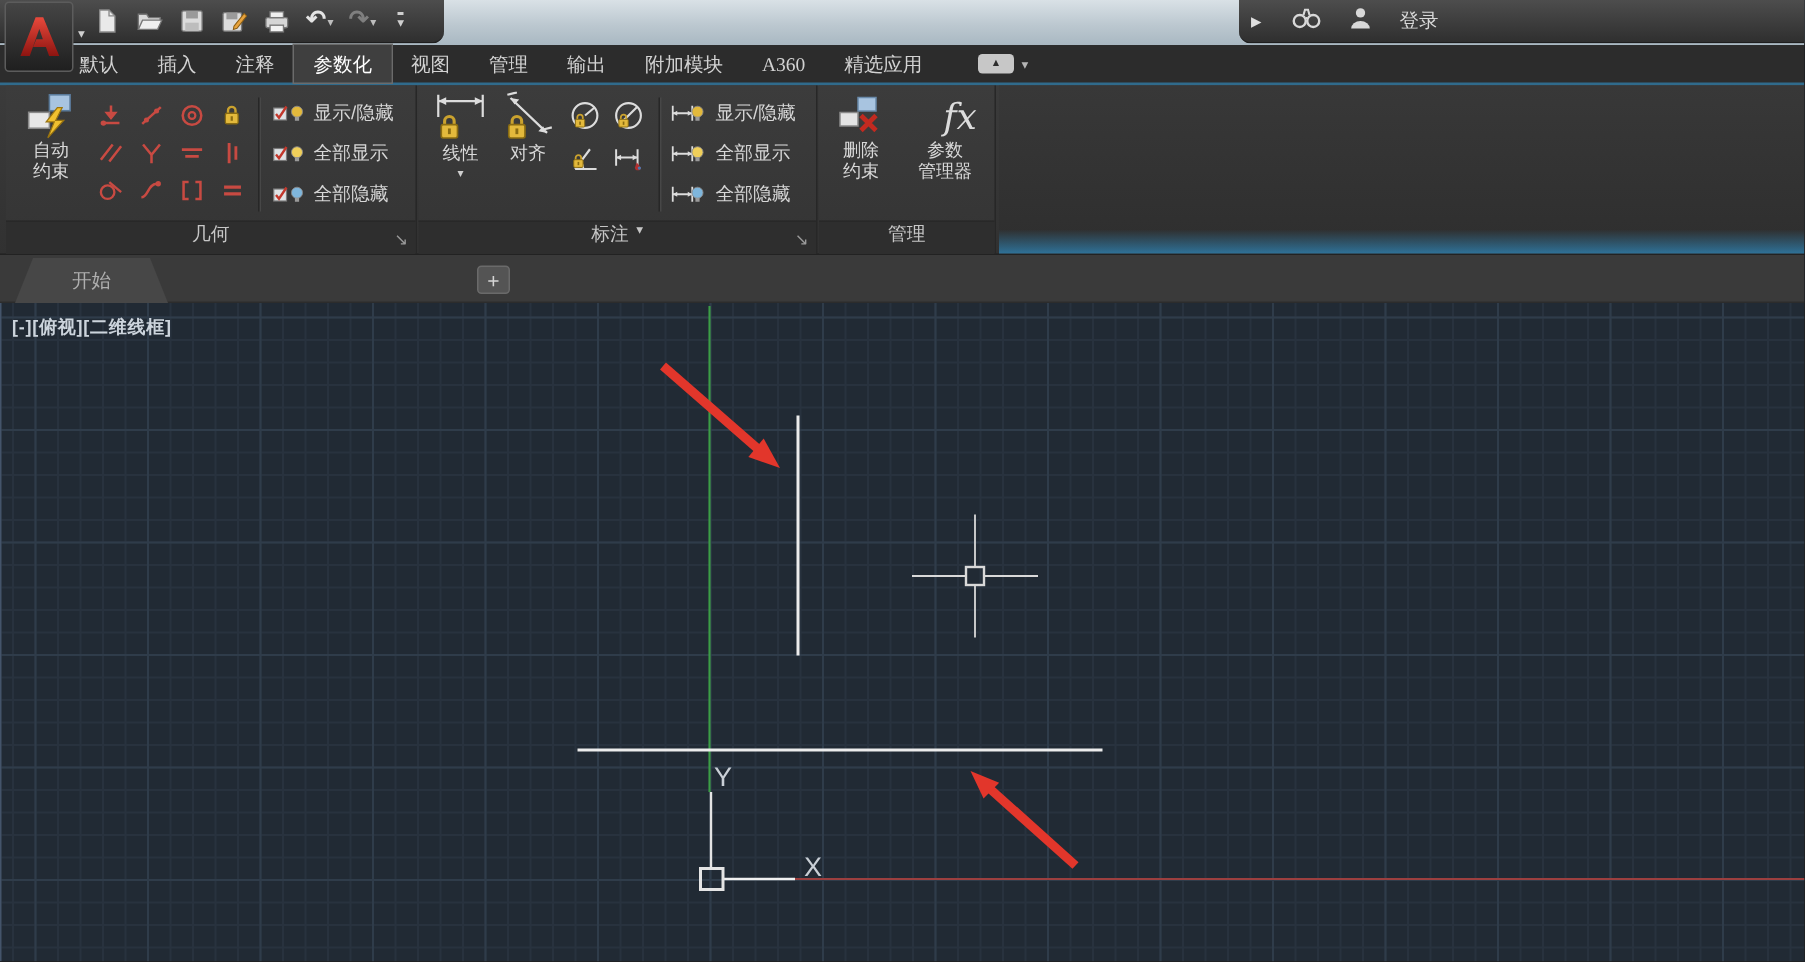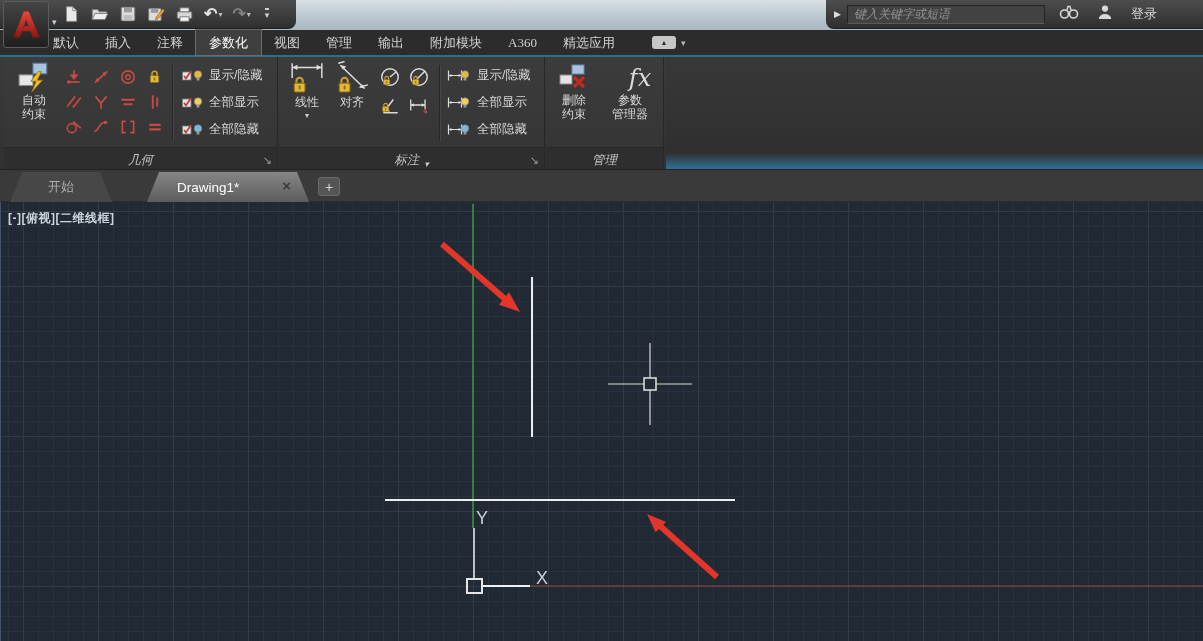--- a/index.html
+++ b/index.html
@@ -47,22 +47,22 @@
   .rtab.active { background:#3f3f3f; outline:1px solid #6b6b6b; color:#ffffff; }
   .ribbon-collapse { position:absolute; left:652px; top:6px; display:flex; align-items:center; gap:5px; cursor:pointer; }
   .collapse-pill { width:24px; height:13px; background:#c7c7c7; border-radius:3px;
     display:flex; align-items:center; justify-content:center; color:#2c2c2c; font-size:7px; line-height:1; }
   .collapse-caret { color:#b5b5b5; font-size:9px; }
   
   .ribbon { position:absolute; left:0; top:57px; width:1203px; height:113px;
     background:linear-gradient(180deg,#3b3b3b,#313131); border-bottom:1px solid #222222; }
   .panel { position:absolute; top:0; height:112px; background:linear-gradient(180deg,#3c3c3c,#343434); border-right:1px solid #272727; }
   .panel-title { position:absolute; left:0; bottom:0; width:100%; height:22px; background:#2e2e2e;
-    border-top:1px solid #282828; display:flex; align-items:flex-end; justify-content:center; gap:5px;
-    color:#c6c6c6; font-size:12.5px;font-style:italic; }
+    border-top:1px solid #282828; display:flex; align-items:flex-start; justify-content:center; gap:5px;
+    color:#c6c6c6; font-size:12.5px; }
   .panel-corner { position:absolute; right:5px; bottom:3px; color:#9a9a9a; font-size:11px; line-height:1; cursor:pointer; }
   .title-caret { font-size:9px; color:#c6c6c6; }
   .bigbtn { position:absolute; display:flex; flex-direction:column; align-items:center; cursor:pointer; }
   .bigbtn .blabel { font-size:12px; color:#d8d8d8; line-height:14px; text-align:center; white-space:nowrap; }
   .bigbtn .bcaret { font-size:8px; color:#cfcfcf; margin-top:2px; }
   .cgrid { position:absolute; left:56px; top:7px; display:grid;
     grid-template-columns:repeat(4,27px); grid-template-rows:repeat(3,25px); }
   .cgrid .cbtn { display:flex; align-items:center; justify-content:center; cursor:pointer; }
   .vsep { position:absolute; top:8px; width:1px; height:76px; background:#272727; box-shadow:1px 0 0 #474747; }
   .showcol { position:absolute; top:5px; display:flex; flex-direction:column; }
@@ -131,21 +131,20 @@
         <path d="M1.5 1 V11 M14.5 1 V11 M1.5 6 H14.5" fill="none" stroke="#dcdcdc" stroke-width="1.2"></path>
         <path d="M1.5 6 l3 -1.6 v3.2 z M14.5 6 l-3 -1.6 v3.2 z" fill="#dcdcdc"></path>
       </symbol>
     </defs>
   </svg>
 
   <div class="titlebar">
     <div class="qat-block"></div>
     <div class="ic-block">
       <span class="search-flyout">▶</span>
-      <input class="search-input" type="text" placeholder="键入关键字或短语" style="">
       <div class="ic-icons">
         <span style="cursor:pointer">
           <svg width="20" height="16" viewBox="0 0 20 16">
             <circle cx="5.5" cy="10" r="4" fill="none" stroke="#d8d8d8" stroke-width="1.6"></circle>
             <circle cx="14.5" cy="10" r="4" fill="none" stroke="#d8d8d8" stroke-width="1.6"></circle>
             <path d="M8 6 L9 2.5 h2 L12 6 M9.5 8 h1" fill="none" stroke="#d8d8d8" stroke-width="1.4"></path>
           </svg>
         </span>
         <span style="cursor:pointer">
           <svg width="16" height="16" viewBox="0 0 16 16">
@@ -475,24 +474,20 @@
       </div>
     </div>
 
     <div class="ribbon-empty"></div>
   </div>
 
   <div class="filetabbar">
     <div class="ftab ftab-start">
       <span>开始</span>
     </div>
-    <div class="ftab ftab-active">
-      <span>Drawing1*</span>
-      <span class="ftab-close">×</span>
-    </div>
     <div class="ftab-new">
       <span>+</span>
     </div>
   </div>
 
   <div class="canvas">
     <div class="vp-label">[-][俯视][二维线框]</div>
     <svg class="overlay" width="1203" height="439" viewBox="0 0 1203 439">
 
       <line x1="472" y1="2" x2="472" y2="326" stroke="#3c9e46" stroke-width="1.4"></line>

